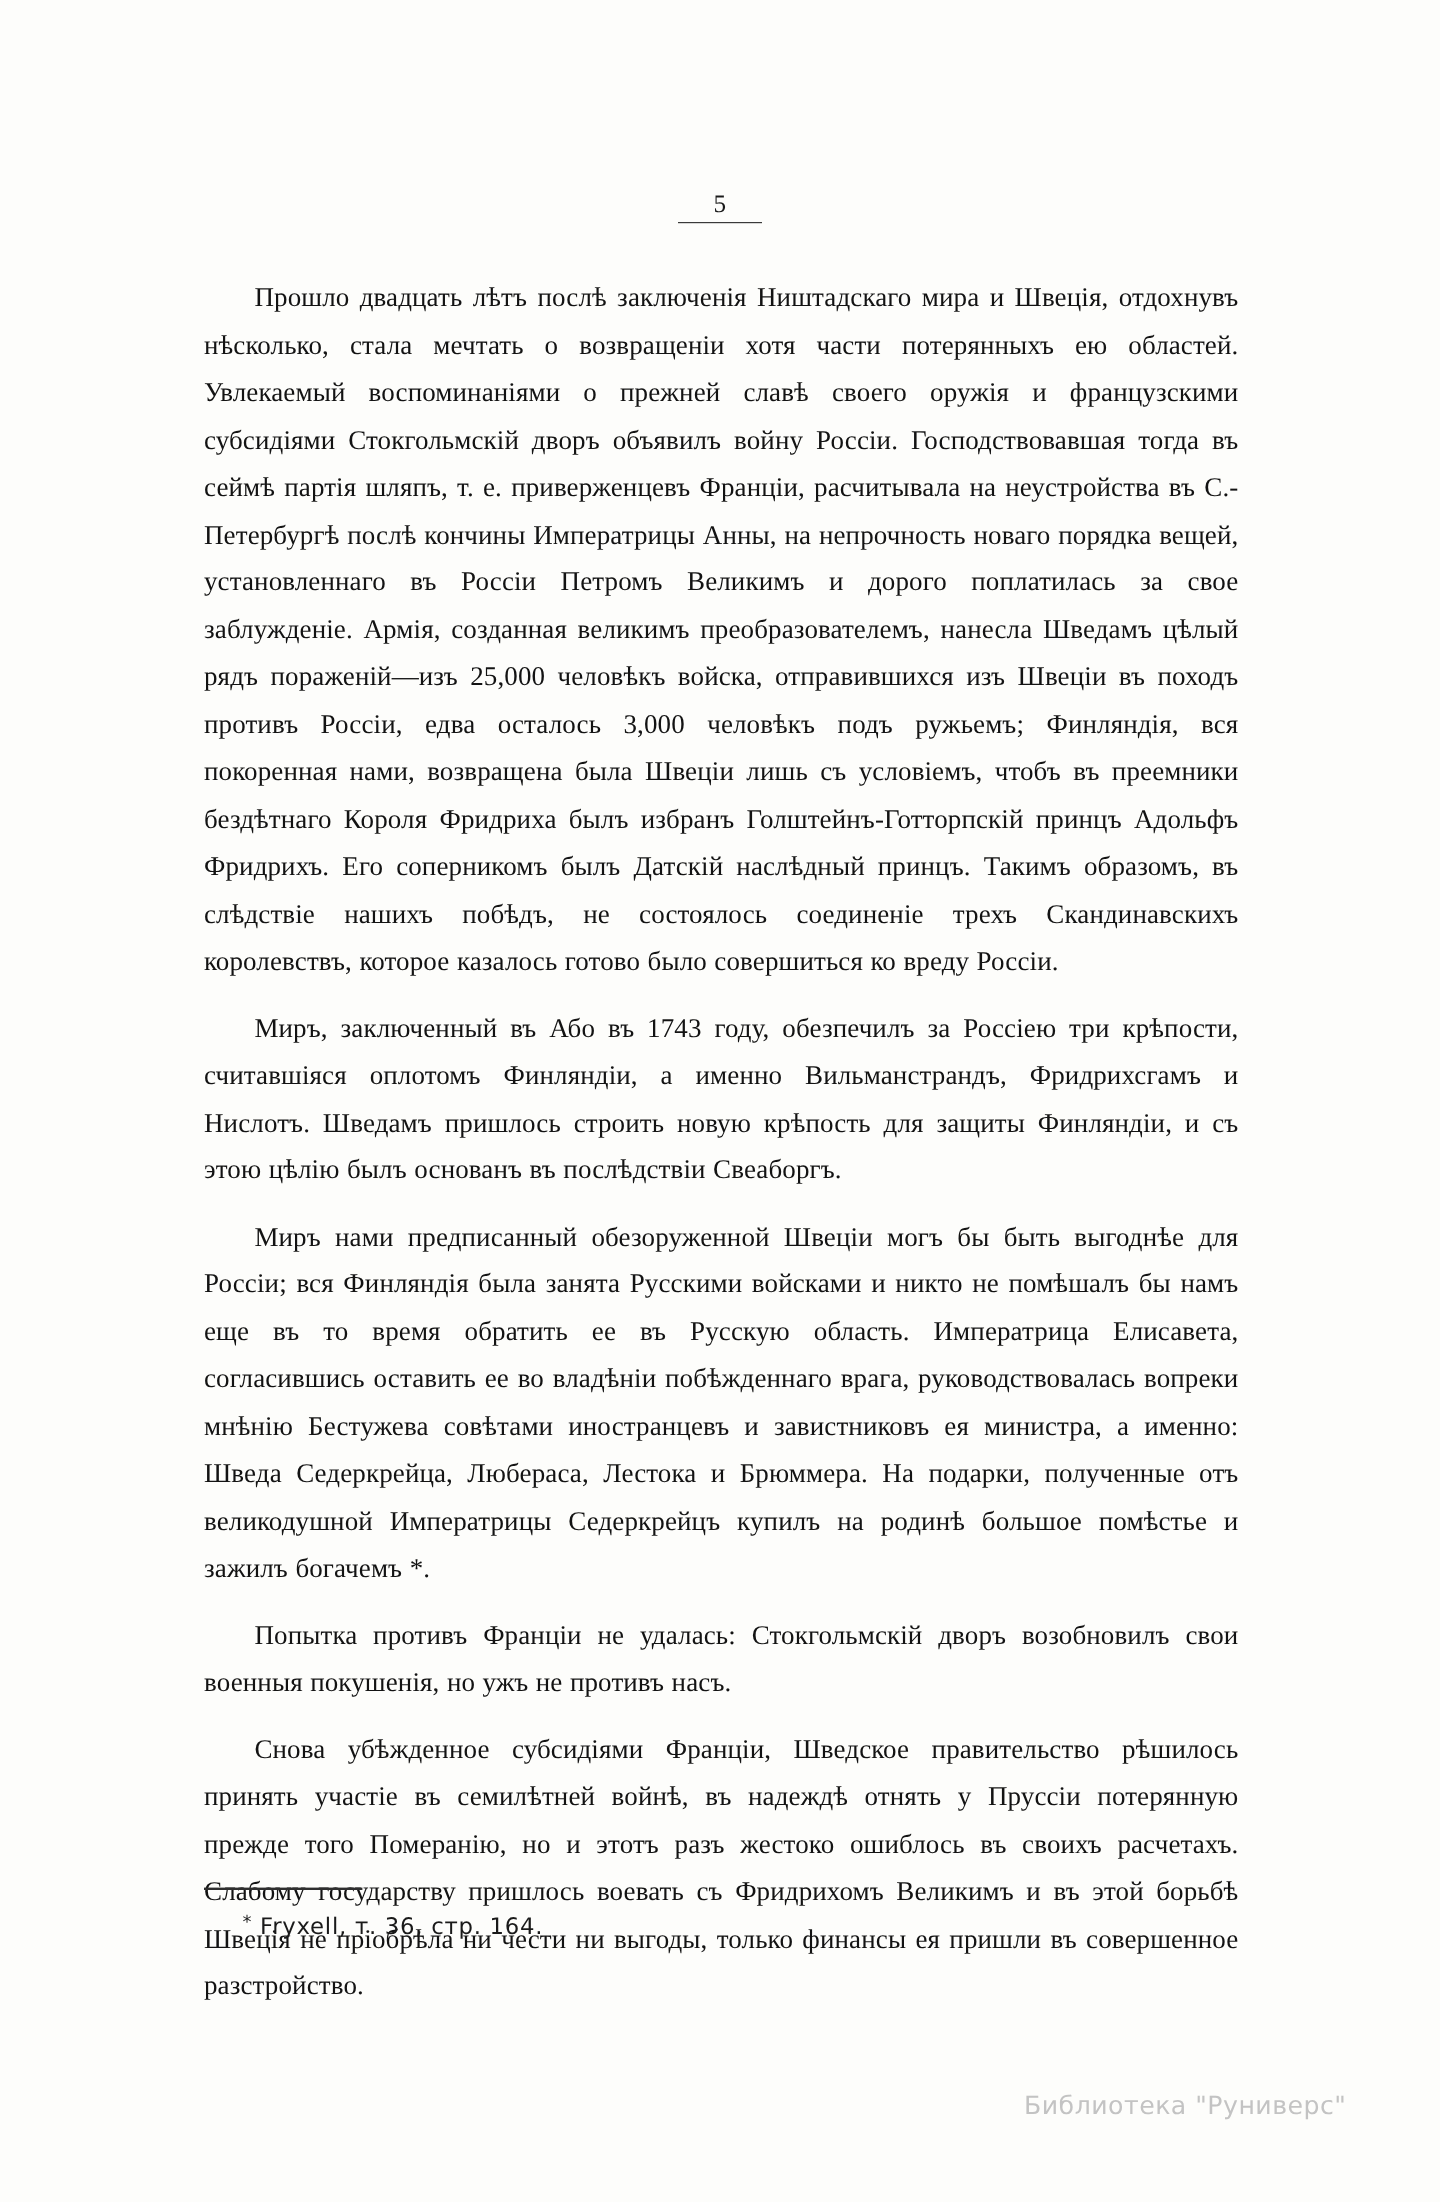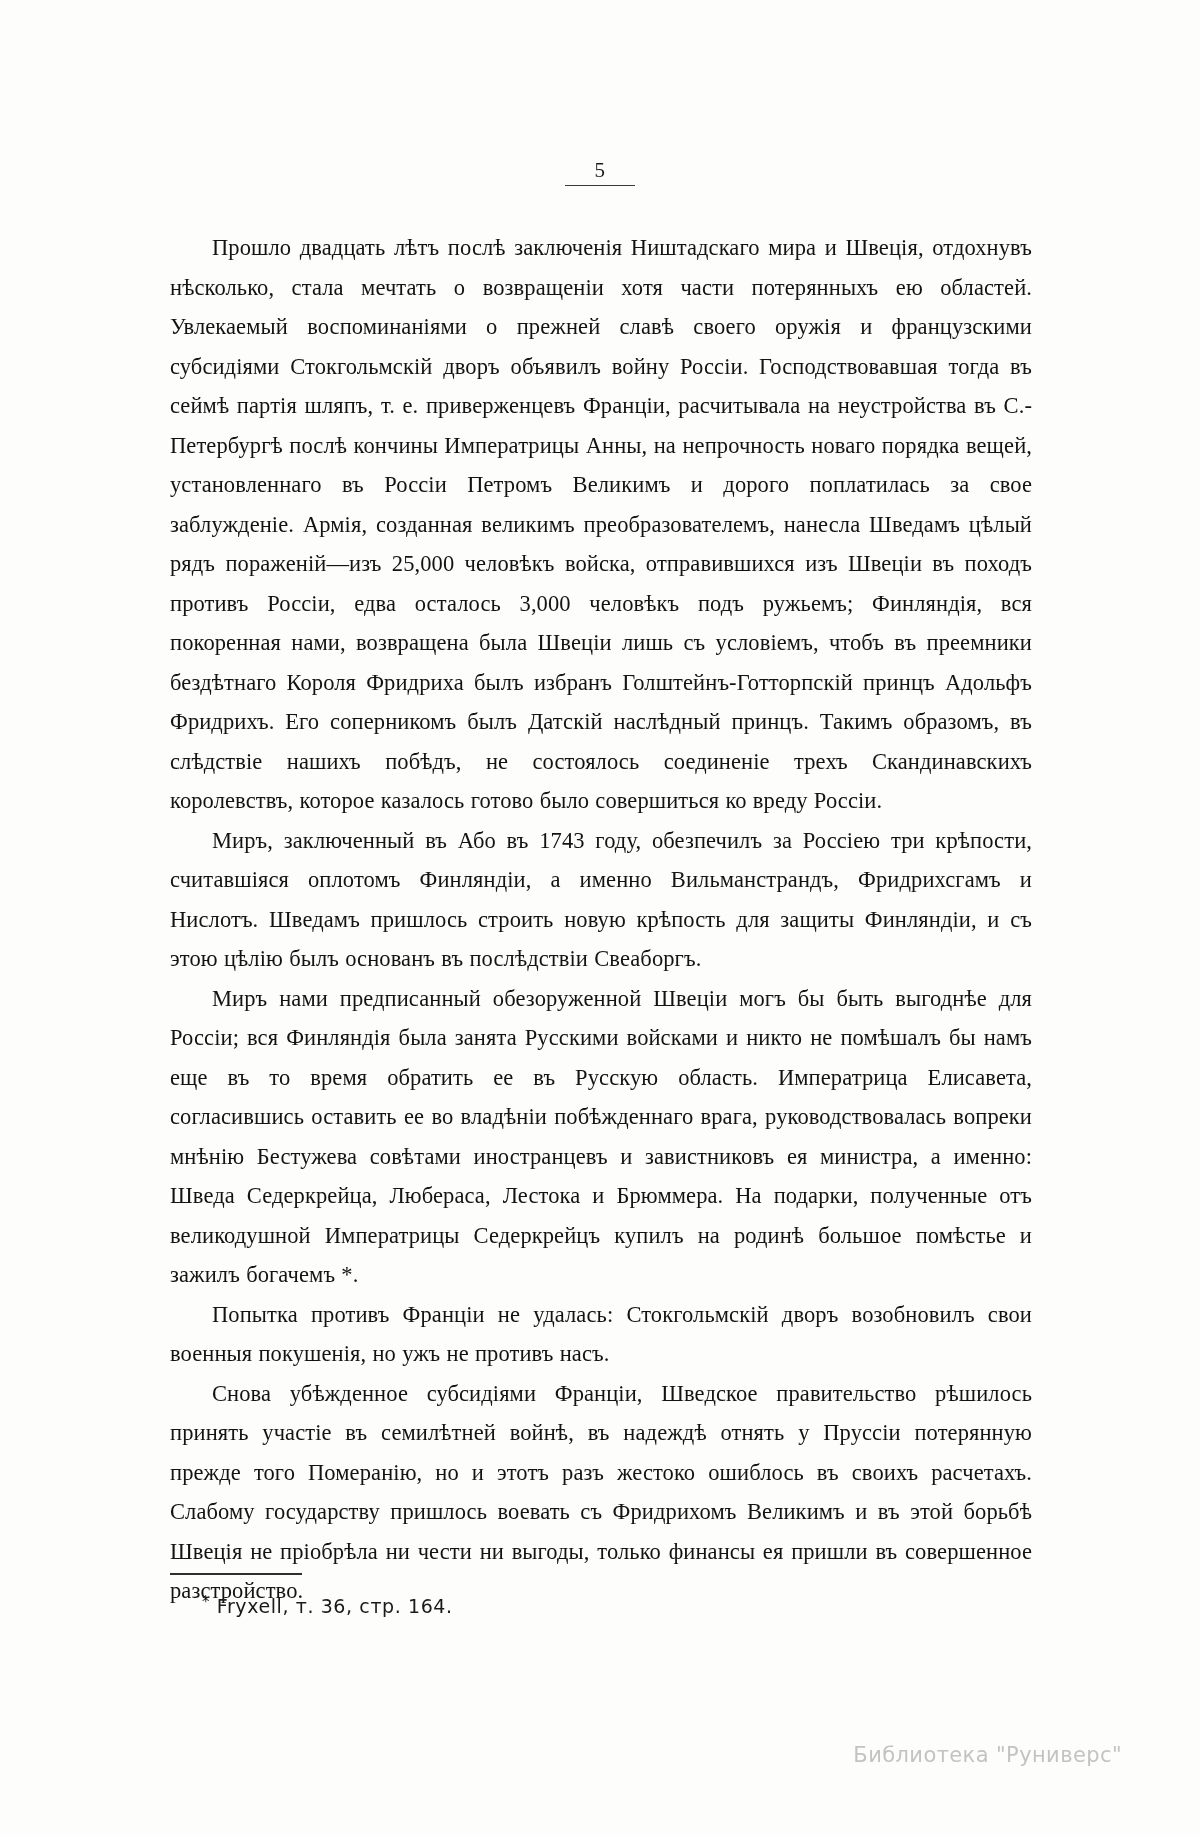--- a/index.html
+++ b/index.html
@@ -57,21 +57,21 @@
     line-height: 39.5px;
     text-align: justify;
     text-indent: 42px;
     color: #131313;
     letter-spacing: 0.1px;
     word-spacing: 0.5px;
     
     -webkit-font-smoothing: antialiased;
   }
   p.para + p.para {
-    margin-top: 0px;
+    margin-top: 16px;
   }
   .footnote-rule {
     position: absolute;
     left: 170px;
     top: 1573px;
     width: 132px;
     height: 1.5px;
     background: #2e2e2e;
   }
   .footnote {

